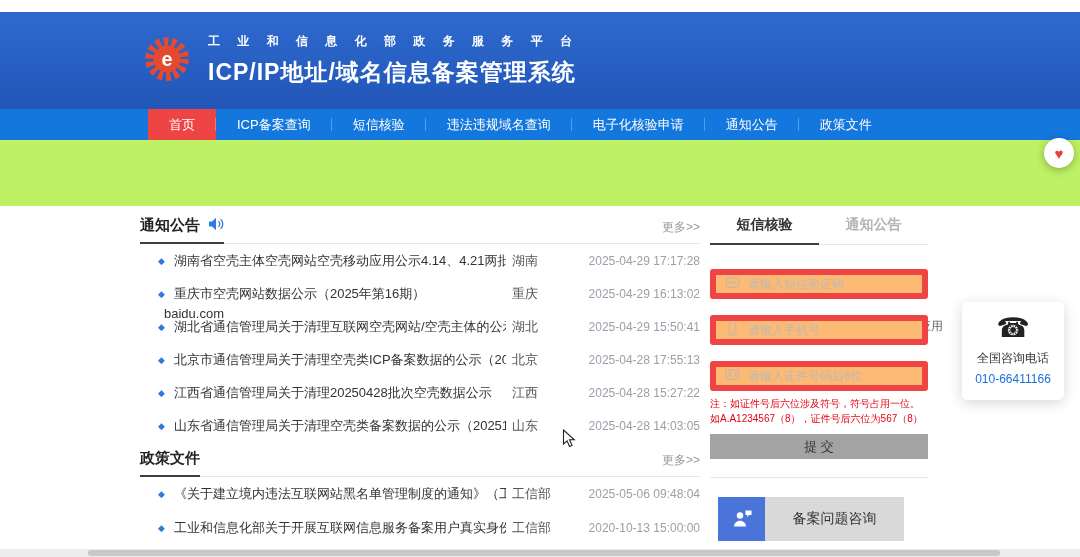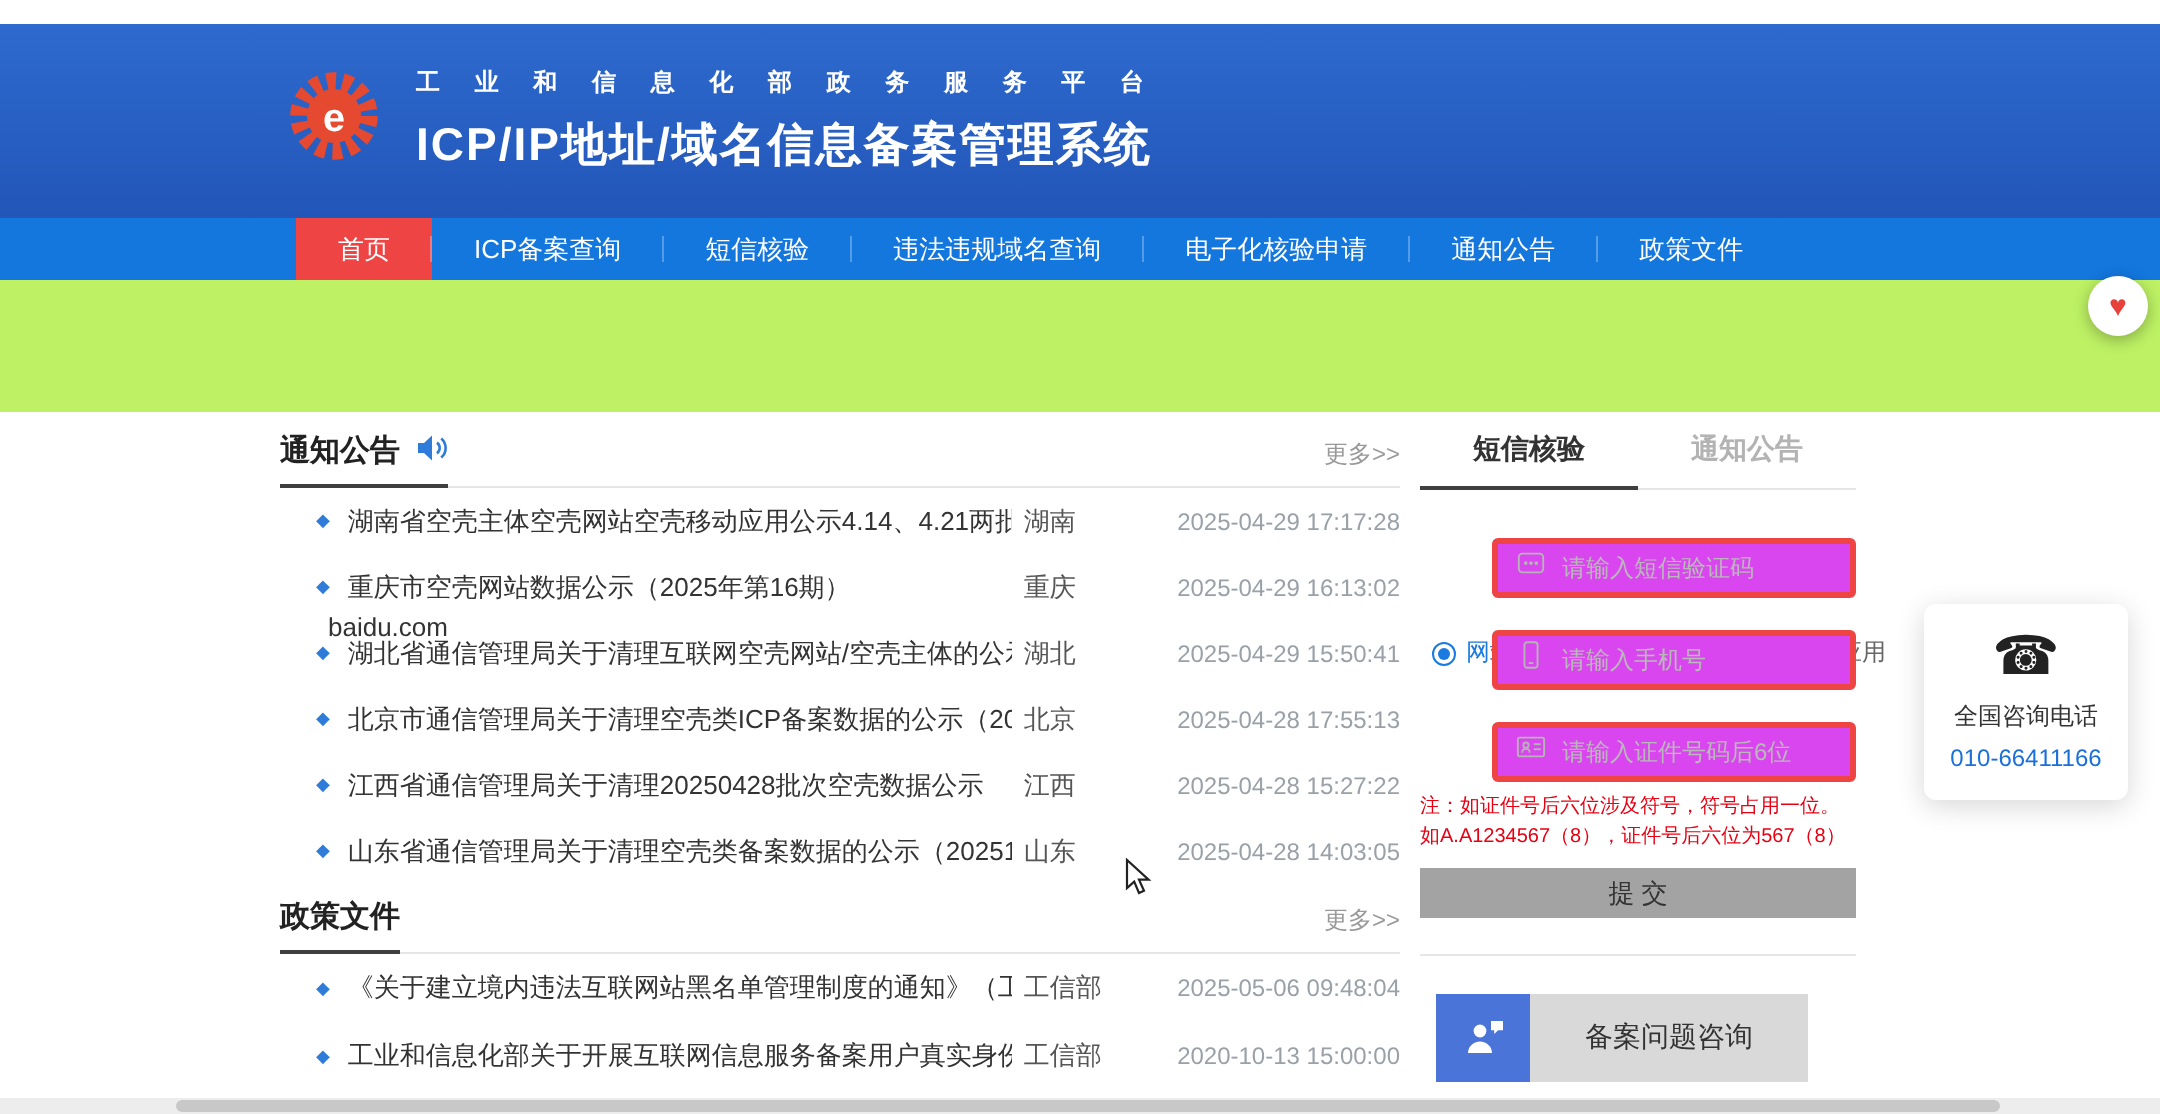--- a/index.html
+++ b/index.html
@@ -48,22 +48,22 @@
   .bullet { color:#2f7bd9; font-size:9px; margin-right:9px; flex:none; }
   .n-text { width:332px; overflow:hidden; white-space:nowrap; flex:none; }
   .n-region { width:62px; color:#555; flex:none; margin-left:6px; white-space:nowrap; }
   .n-time { margin-left:auto; color:#9aa0a8; font-size:12px; white-space:nowrap; }
 
   
   #sms-panel { position:absolute; left:710px; top:216px; width:218px; }
   .tabs { display:flex; border-bottom:1px solid #e6e6e6; }
   .tab { width:50%; text-align:center; font-size:14px; font-weight:bold; color:#b3b3b3; cursor:pointer; padding-bottom:9px; }
   .tab.active { color:#333; border-bottom:2px solid #3f3f3f; margin-bottom:-1px; }
-  .sms-input { display:flex; align-items:center; gap:8px; border:3px solid #ef4444; border-radius:3px; height:30px;
-               padding:0 9px; margin-top:16px; background:#d946ef;margin-left:36px; }
+  .sms-input { display:flex; align-items:center; gap:8px; border:6px solid #ef4444; border-radius:3px; height:30px;
+               padding:0 9px; margin-top:16px; background:#fdba74; }
   .sms-input.first { margin-top:24px; }
   .sms-input input { border:none; outline:none; flex:1; font-size:12px; color:#333; min-width:0; background:transparent; }
   .sms-input input::placeholder { color:#b9b9b9; }
   .note { margin-top:6px; font-size:10px; color:#e60012; line-height:1.45; }
   .submit { margin-top:8px; width:100%; height:25px; background:#a3a3a3; border:none; font-size:13px; color:#333; cursor:pointer; }
   .panel-divider { margin-top:18px; border-top:1px solid #e6e6e6; }
   .feedback { margin:19px 24px 0 8px; display:flex; height:44px; cursor:pointer; }
   .fb-icon { width:47px; background:#4a74d8; display:flex; align-items:center; justify-content:center; flex:none; }
   .fb-label { flex:1; background:#d9d9d9; display:flex; align-items:center; justify-content:center; font-size:14px; color:#333; }
 

